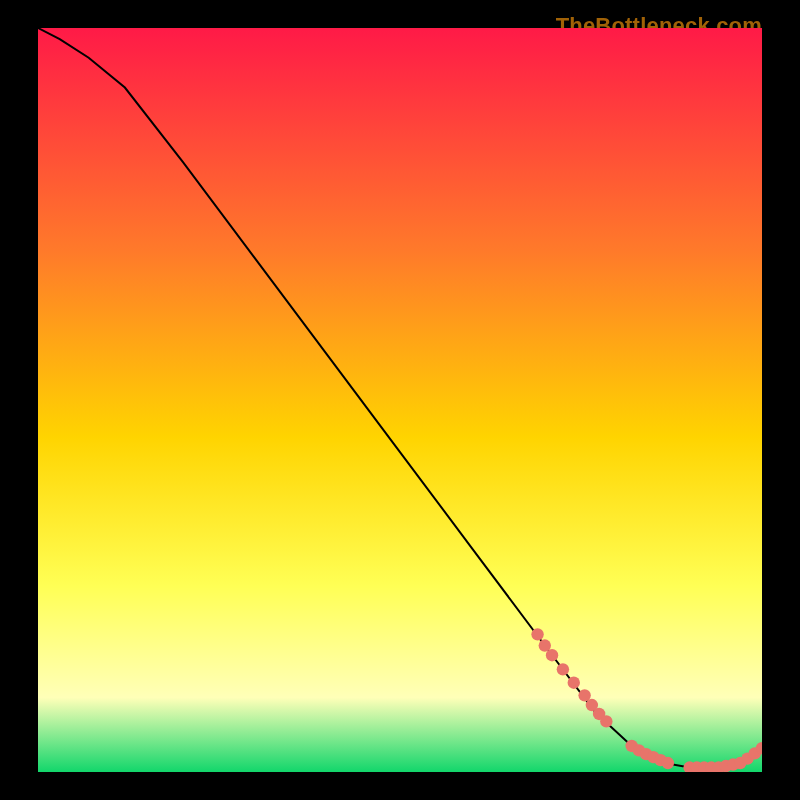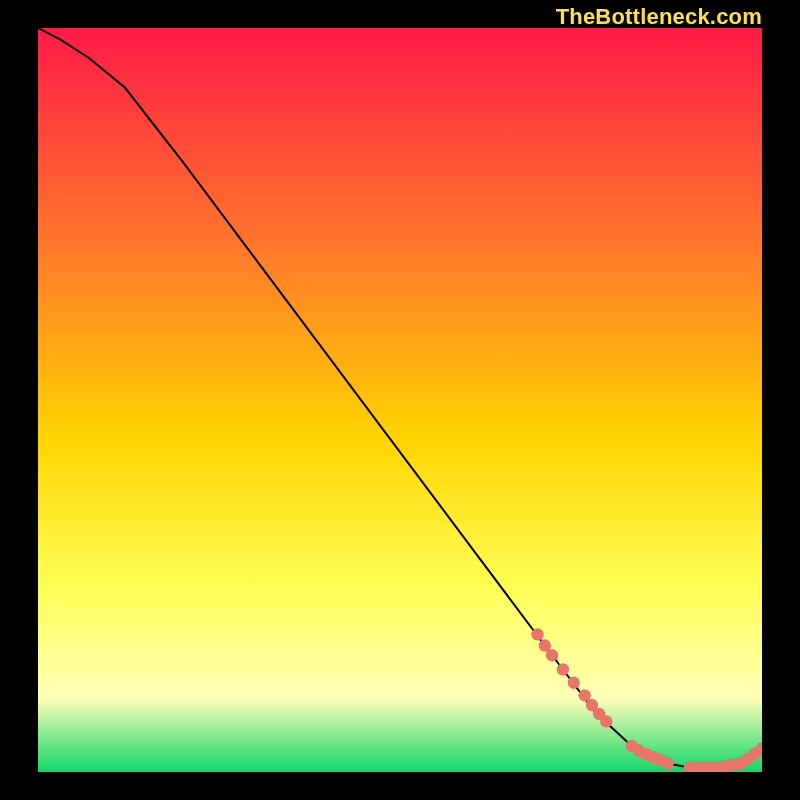--- a/index.html
+++ b/index.html
@@ -24,25 +24,25 @@
     width: 724px;
     height: 744px;
   }
   .plot svg {
     display: block;
     width: 724px;
     height: 744px;
   }
   .watermark {
     position: absolute;
-    top: 4px;
+    top: 13px;
     right: 38px;
     font-size: 22px;
     font-weight: 600;
-    color: #fde047;
+    color: #a16207;
     letter-spacing: 0.2px;
   }
 </style>
 </head>
 <body>
 
 <div class="stage">
 
   <div class="watermark">TheBottleneck.com</div>
 

